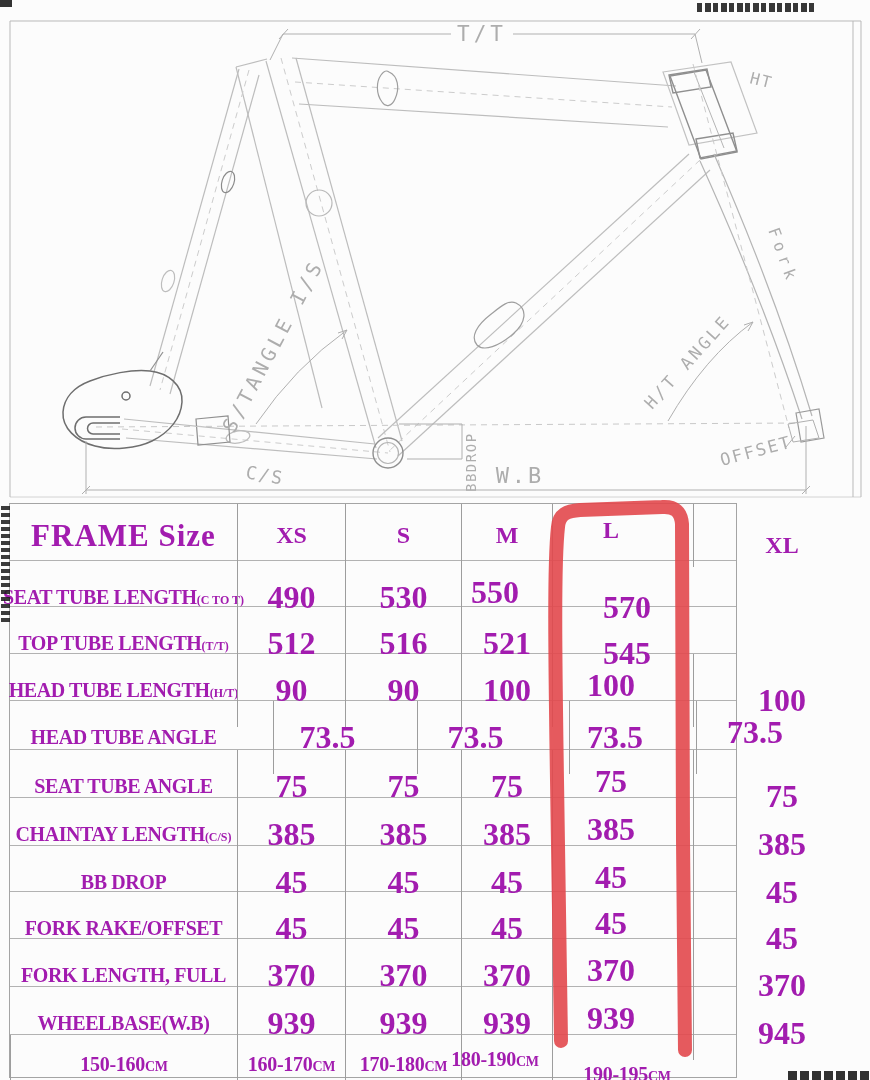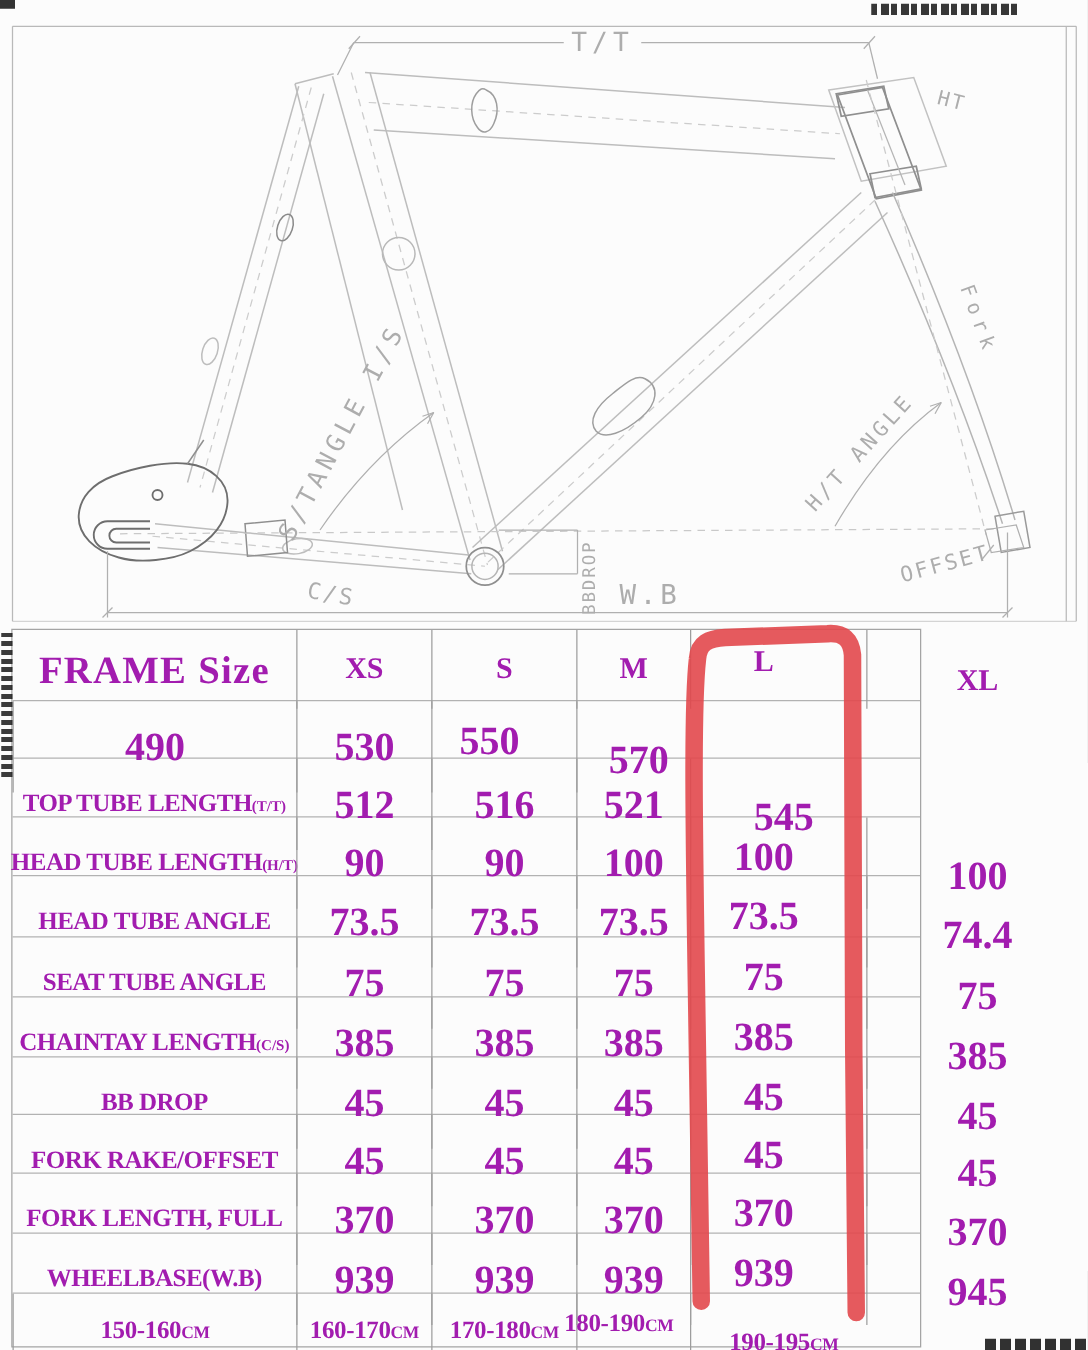--- a/index.html
+++ b/index.html
@@ -172,20 +172,23 @@
         </div>
       <div class="t-cell c4">
         <span class="cell-inner">L</span>
         </div>
       <div class="t-cell c5">
         <span class="cell-inner">XL</span>
         </div>
     </div>
 
   <div class="t-row" style="height: 46px;">
+        <div class="t-cell c0">
+          <span class="cell-inner row-label"><span>SEAT TUBE LENGTH</span><span class="suffix">(C TO T)</span></span>
+        </div>
         <div class="t-cell c1">
           <span class="cell-inner val"><span>490</span></span>
         </div>
         <div class="t-cell c3">
           <span class="cell-inner val"><span>530</span></span>
         </div>
         <div class="t-cell c4">
           <span class="cell-inner val"><span>550</span></span>
         </div>
         <div class="t-cell c5">
@@ -222,21 +225,21 @@
         <div class="t-cell c3">
           <span class="cell-inner val"><span>100</span></span>
         </div>
         <div class="t-cell c4">
           <span class="cell-inner val"><span>100</span></span>
         </div>
         <div class="t-cell c5">
           <span class="cell-inner val"><span>100</span></span>
         </div>
       </div>
-      <div class="t-row" style="height: 49px;">
+      <div class="t-row" style="height: 49px; gap: 36px;">
         <div class="t-cell c0">
           <span class="cell-inner row-label"><span>HEAD TUBE ANGLE</span></span>
         </div>
         <div class="t-cell c1">
           <span class="cell-inner val"><span>73.5</span></span>
         </div>
         <div class="t-cell c2">
           <span class="cell-inner val"><span>73.5</span></span>
         </div>
         <div class="t-cell c3">

